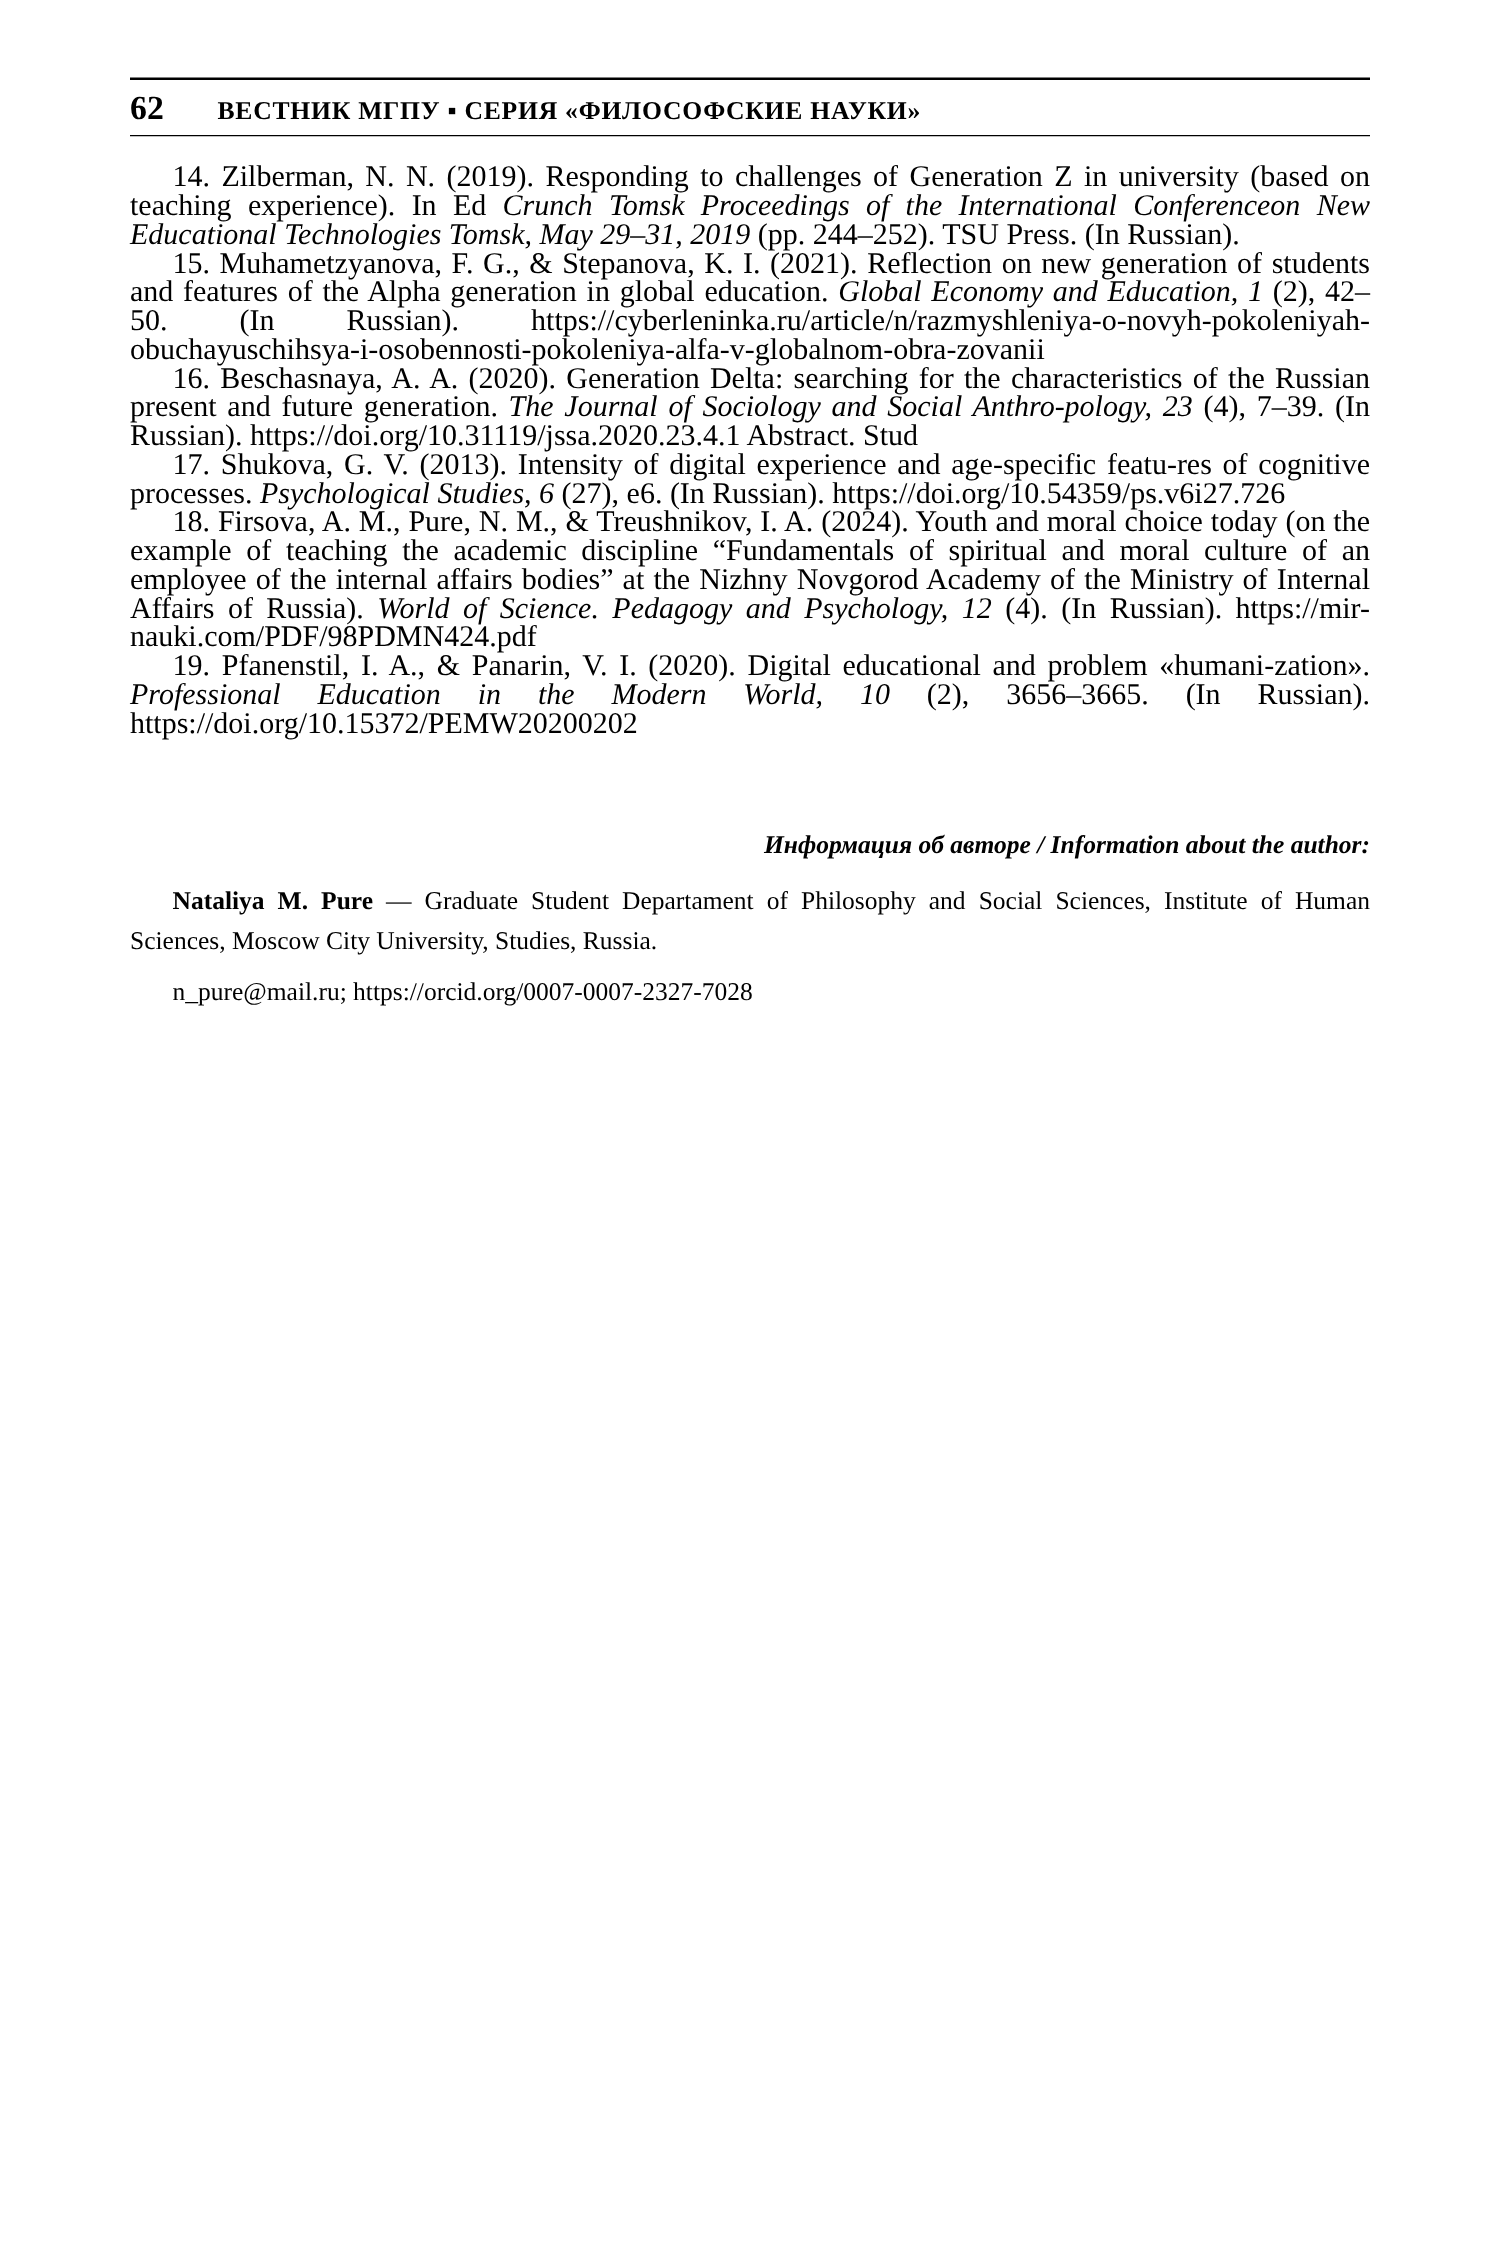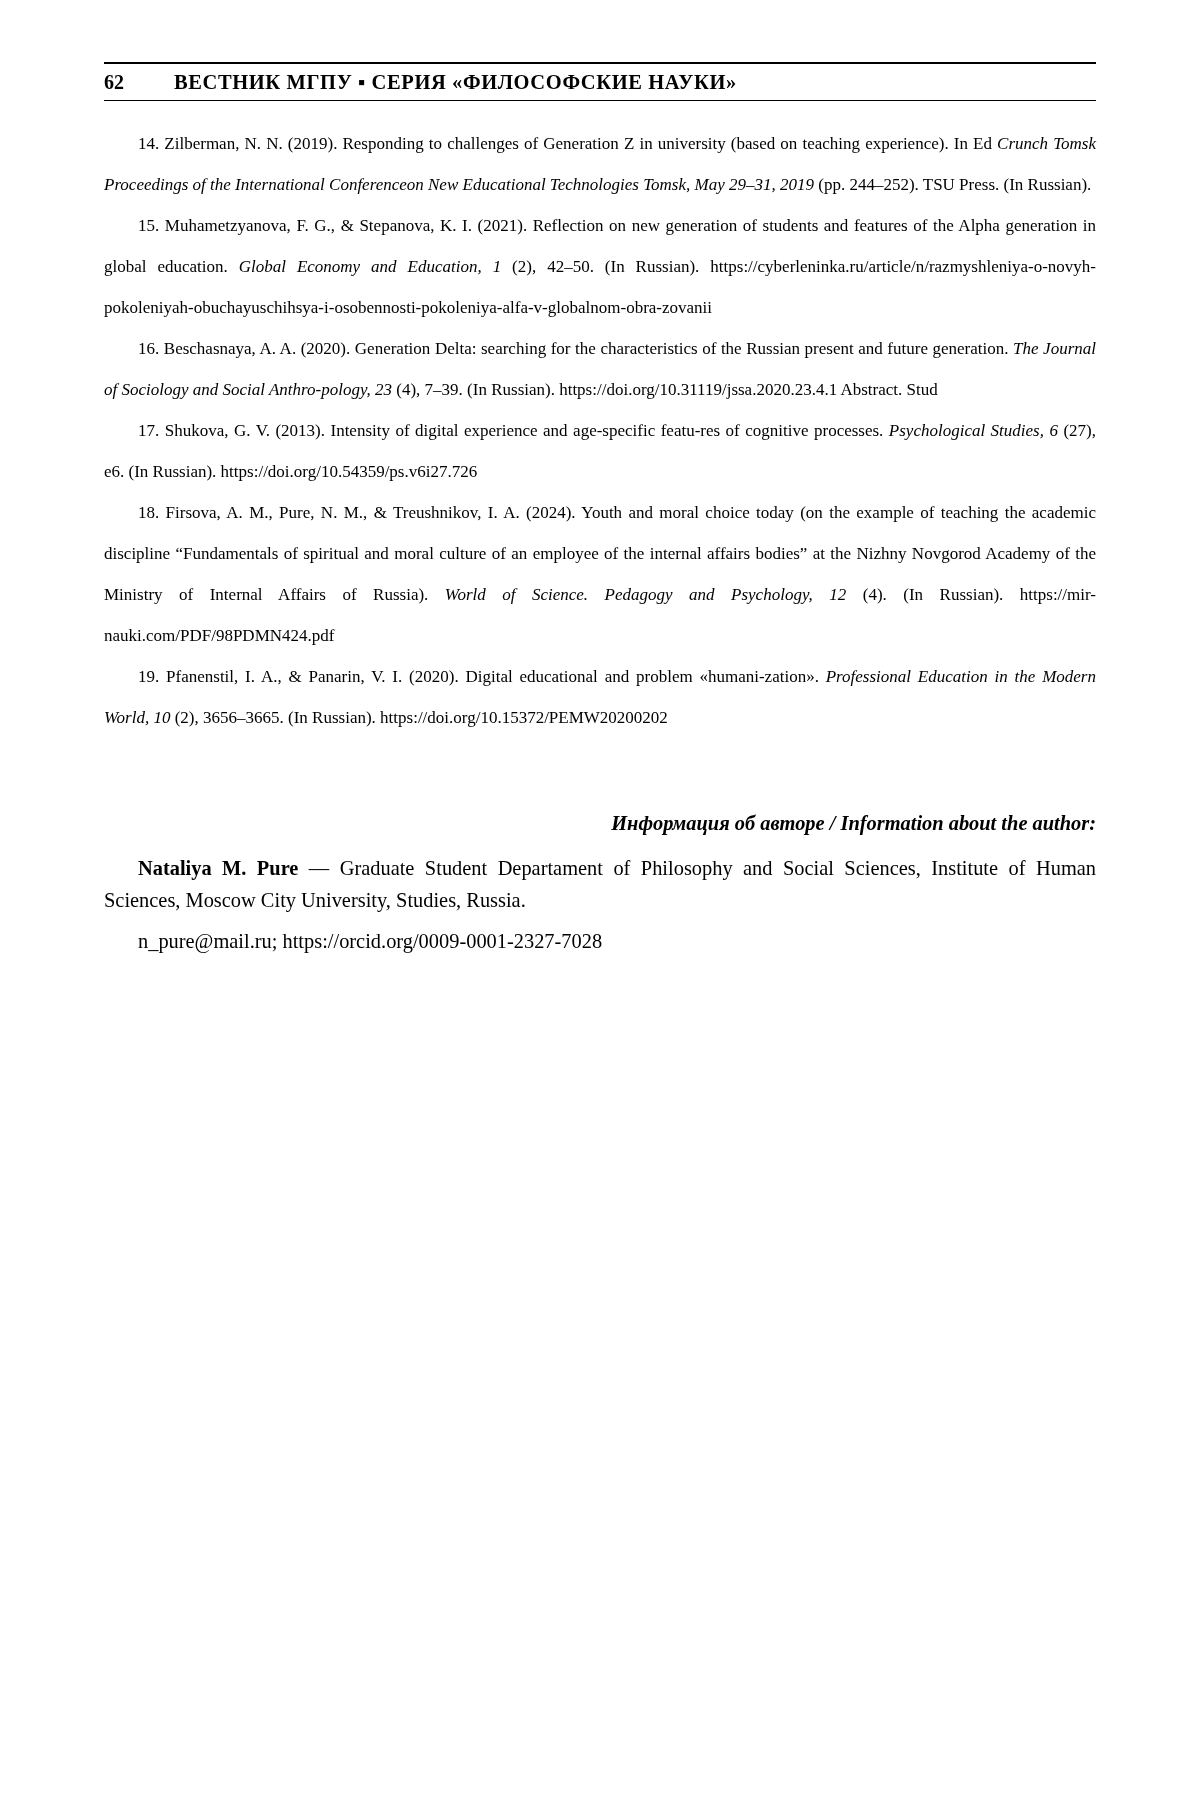--- a/index.html
+++ b/index.html
@@ -38,41 +38,41 @@
   .rule-top { border-top-width: 2.5px; }
   .rule-bottom { border-top-width: 1.6px; }
   .header-row {
     display: flex;
     align-items: baseline;
     padding: 7px 0 6px 0;
   }
   .folio {
     font-family: "Liberation Serif", serif;
     font-weight: bold;
-    font-size: 20px;
+    font-size: 27px;
     width: 70px;
     flex: 0 0 70px;
   }
   .running-title {
     flex: 1 1 auto;
     text-align: left;
     font-family: "Liberation Serif", serif;
     font-weight: bold;
     font-size: 20.5px;
     letter-spacing: 0.6px;
     padding-right: 56px;
   }
   
   .refs {
     margin-top: 22px;
   }
   p.ref {
     margin: 0;
-    font-size: 17px;
-    line-height: 41px;
+    font-size: 24px;
+    line-height: 23px;
     text-align: justify;
     text-indent: 34px;
     hyphens: manual;
   }
   .it { font-style: italic; }
 
   
   .author-block {
     margin-top: 70px;
   }
@@ -126,17 +126,17 @@
     </div>
 
     <div class="author-block">
       <p class="author-heading">Информация об авторе / Information about the author:</p>
 
 
       <p class="author-para">
         <span class="name">Nataliya M. Pure</span><span> — Graduate Student Departament of Philosophy and Social Sciences, Institute of Human Sciences, Moscow City University, Studies, Russia.</span>
       </p>
 
-      <p class="contact">n_pure@mail.ru; https://orcid.org/0009-0001-2327-7028</p>
+      <p class="contact">n_pure@mail.ru; https://orcid.org/0007-0007-2327-7028</p>
     </div>
 
   </div>
 </div>
 
 </body></html>

